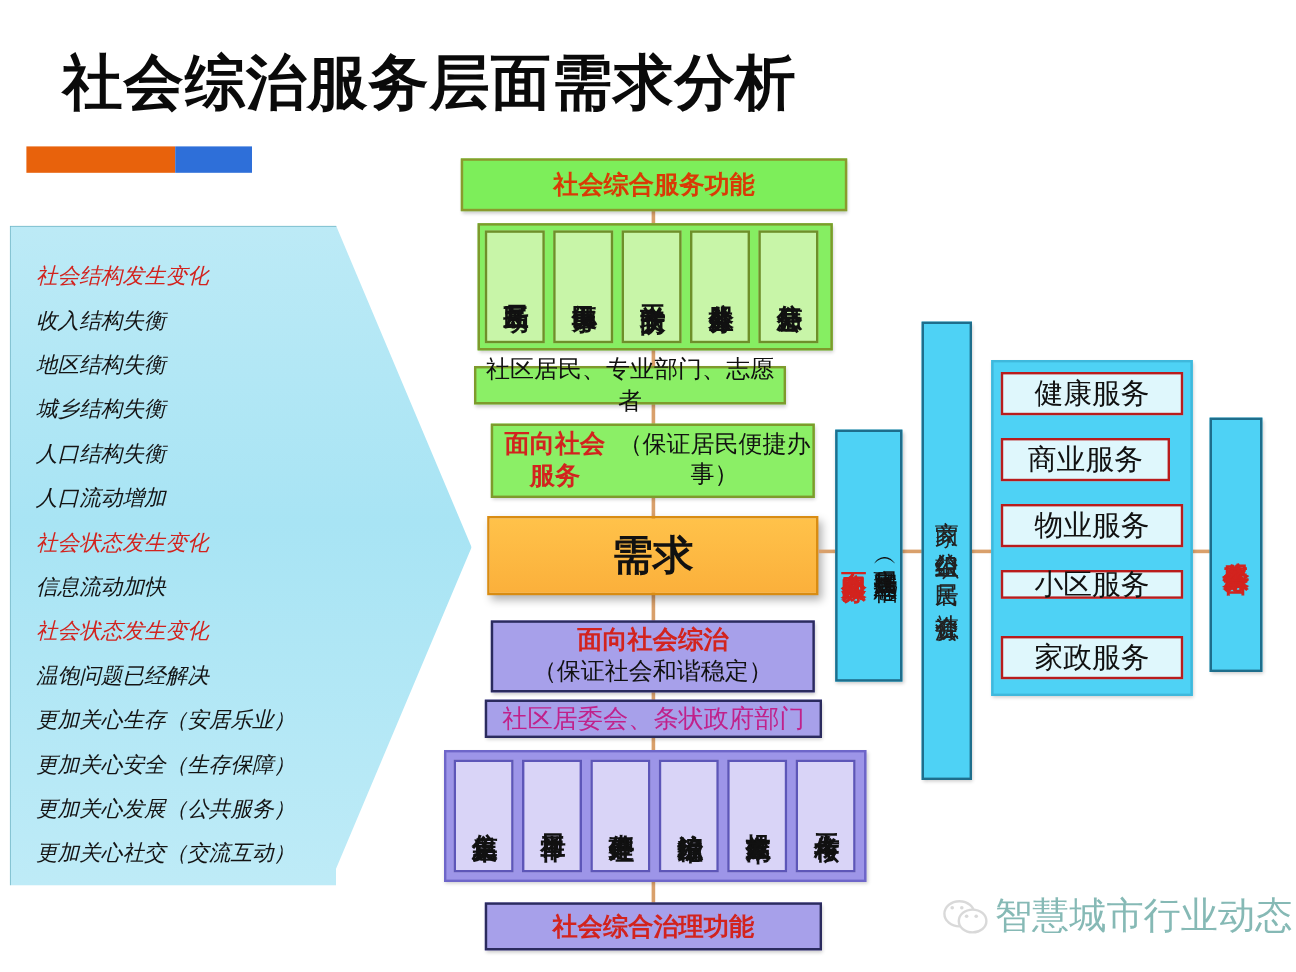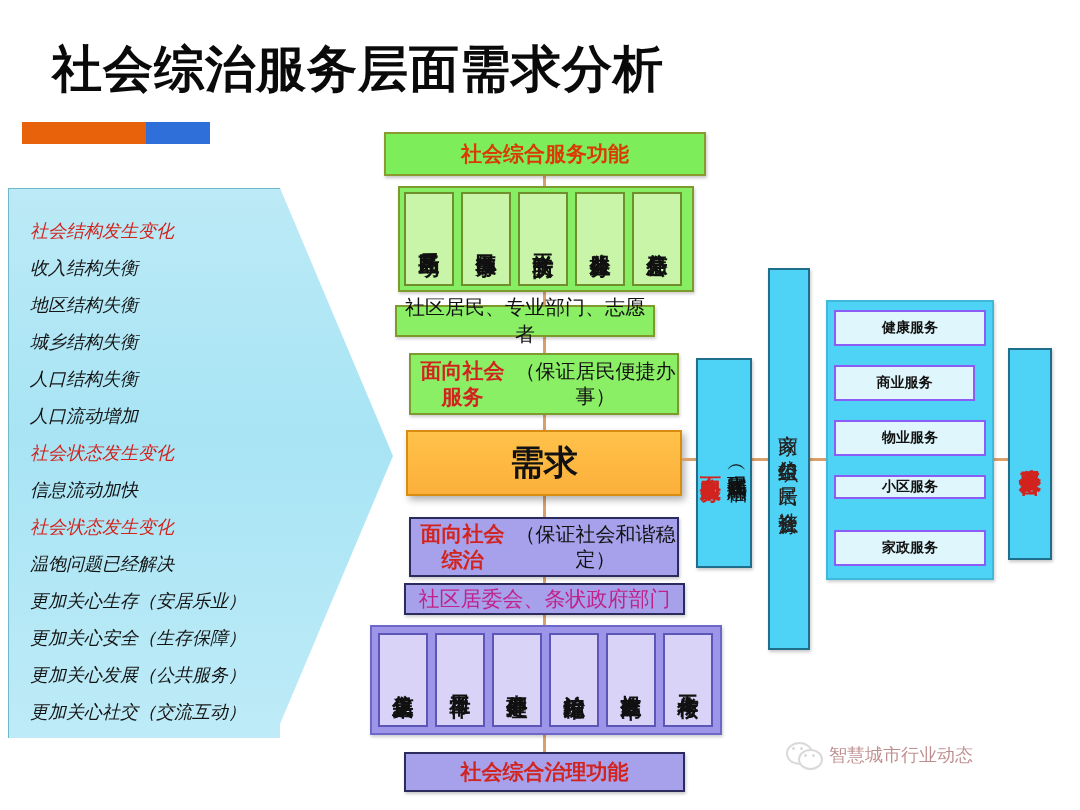--- a/index.html
+++ b/index.html
@@ -61,49 +61,49 @@
   .green-mid .t2{color:#111;font-size:20px;}
 
   .orange-main{
     background:linear-gradient(180deg,#FFC24A 0%,#FBB03B 100%);
     border:2px solid #D98C12;color:#111;font-weight:bold;font-size:34px;
     box-shadow:3px 4px 7px rgba(0,0,0,.3);
   }
 
   .purple-mid{
     background:#A7A0EA;border:2px solid #2B2B5E;
-    box-shadow:1px 2px 3px rgba(0,0,0,.22);flex-direction:row;line-height:1.25;
+    box-shadow:1px 2px 3px rgba(0,0,0,.22);flex-direction:column;line-height:1.25;
   }
   .purple-mid .t1{color:#D2231E;font-weight:bold;font-size:21px;}
   .purple-mid .t2{color:#111;font-size:20px;}
   .purple-note{background:#A7A0EA;border:2px solid #2B2B5E;color:#C0218B;font-size:21px;box-shadow:1px 2px 3px rgba(0,0,0,.2);}
   .purple-band{background:#9D95E8;border:2px solid #6E66C9;box-shadow:1px 2px 3px rgba(0,0,0,.2);}
   .purple-cell{background:#D9D4F7;border:2px solid #5D56B8;color:#111;font-size:21px;font-weight:600;}
   .purple-hdr{
     background:#A7A0EA;border:2px solid #2B2B5E;color:#D2231E;font-weight:bold;font-size:21px;
     box-shadow:1px 2px 3px rgba(0,0,0,.22);
   }
 
   .cyan-v{
     background:#4ED2F5;border:2px solid #1E6E8C;box-shadow:1px 2px 3px rgba(0,0,0,.22);
   }
   .cyan-v .t1{color:#D2231E;font-weight:bold;font-size:21px;}
   .cyan-v .t2{color:#111;font-size:20px;}
   .cyan-plain{background:#4ED2F5;border:2px solid #1E6E8C;color:#222;font-size:20px;box-shadow:1px 2px 3px rgba(0,0,0,.22);}
   .cyan-band{background:#4ED2F5;border:2px solid #3FB8DC;box-shadow:1px 2px 3px rgba(0,0,0,.2);}
-  .cyan-cell{background:#DFF7FC;border:2px solid #8b5cf6;color:#111;font-size:14px;font-weight:bold;}
+  .cyan-cell{background:#DFF7FC;border:2px solid #b91c1c;color:#111;font-size:24px;}
   .cyan-plat{background:#4ED2F5;border:2px solid #1E6E8C;color:#D2231E;font-weight:bold;font-size:22px;box-shadow:1px 2px 3px rgba(0,0,0,.22);}
 
   
   .conn-v{position:absolute;width:3px;background:#D9A06B;}
   .conn-h{position:absolute;height:3px;background:#D9A06B;}
 
   
   .watermark{position:absolute;left:786px;top:742px;display:flex;align-items:center;gap:9px;opacity:.5;}
-  .watermark .wm-text{font-size:18px;color:#7f1d1d;white-space:nowrap;font-family:Liberation Serif, serif;}
+  .watermark .wm-text{font-size:31px;color:#0f766e;white-space:nowrap;font-family:Liberation Serif, serif;}
   .wechat{width:34px;height:26px;position:relative;}
   .wechat .b1{position:absolute;left:0;top:0;width:23px;height:19px;border:2px solid #b5b5b5;border-radius:50%;}
   .wechat .b2{position:absolute;left:12px;top:7px;width:21px;height:17px;border:2px solid #b5b5b5;border-radius:50%;background:#fff;}
   .wechat .d{position:absolute;width:3px;height:3px;background:#b5b5b5;border-radius:50%;}
 </style>
 </head>
 <body>
 
 <div id="stage">
 

